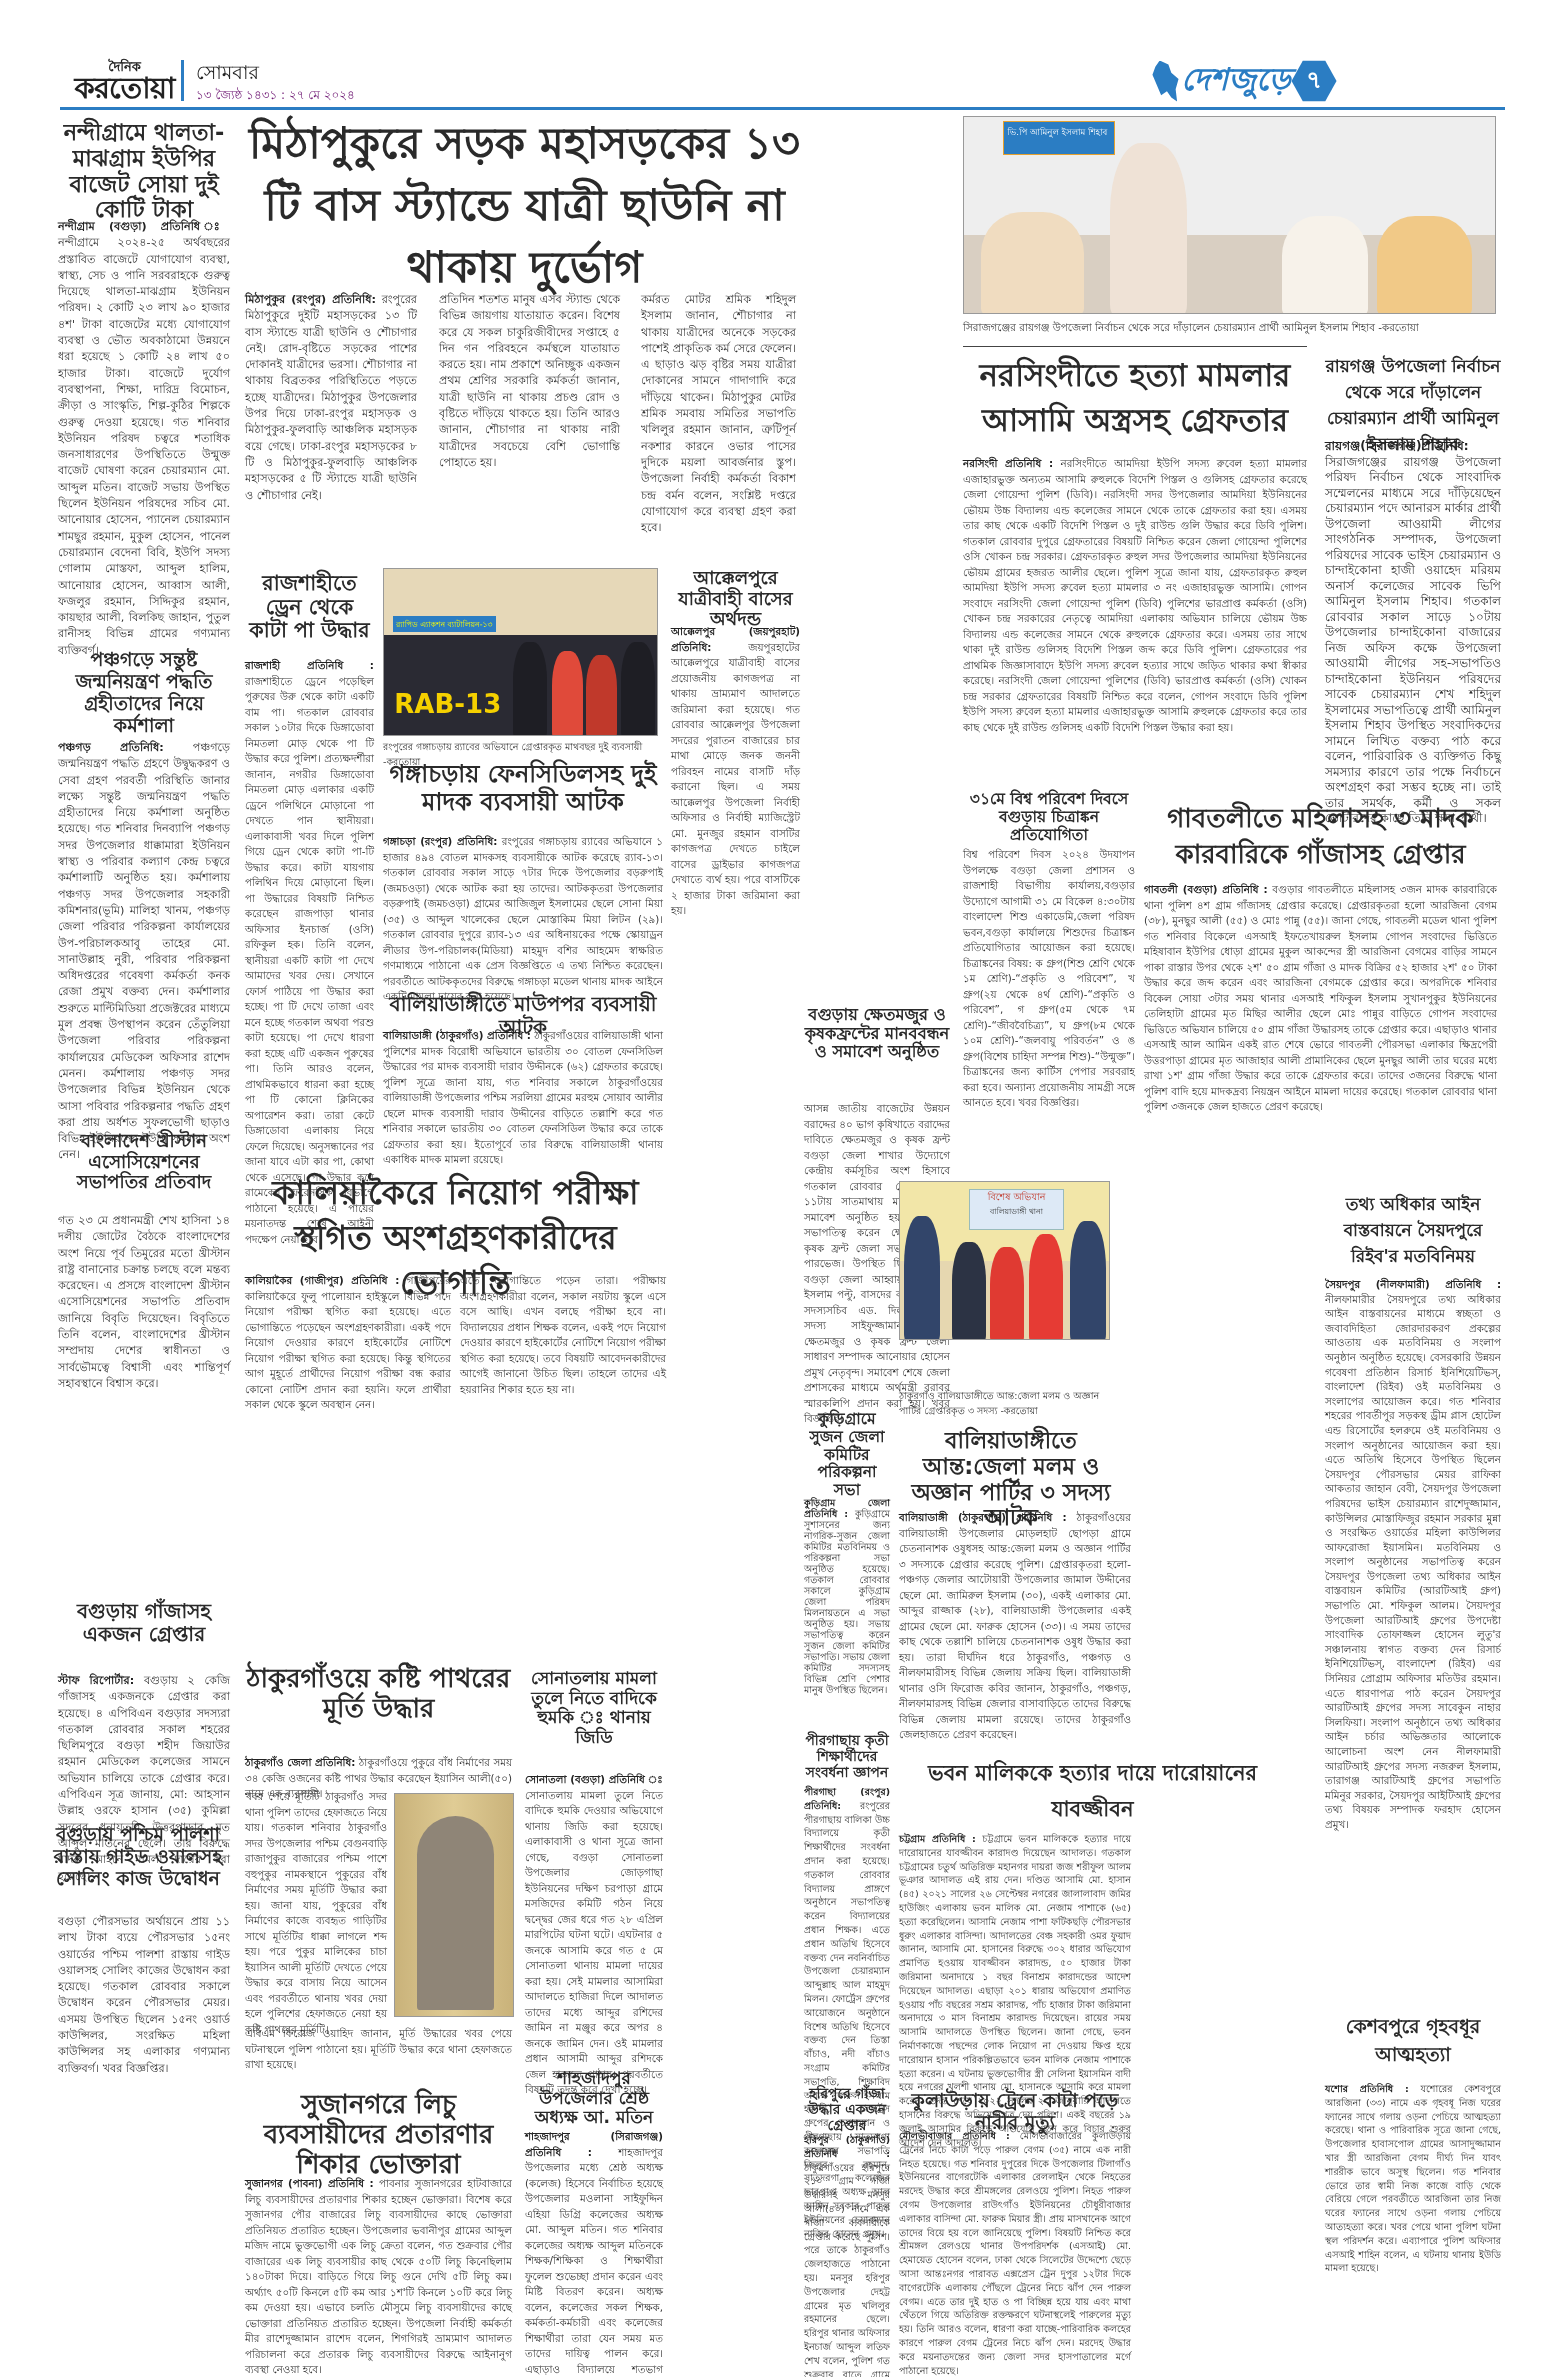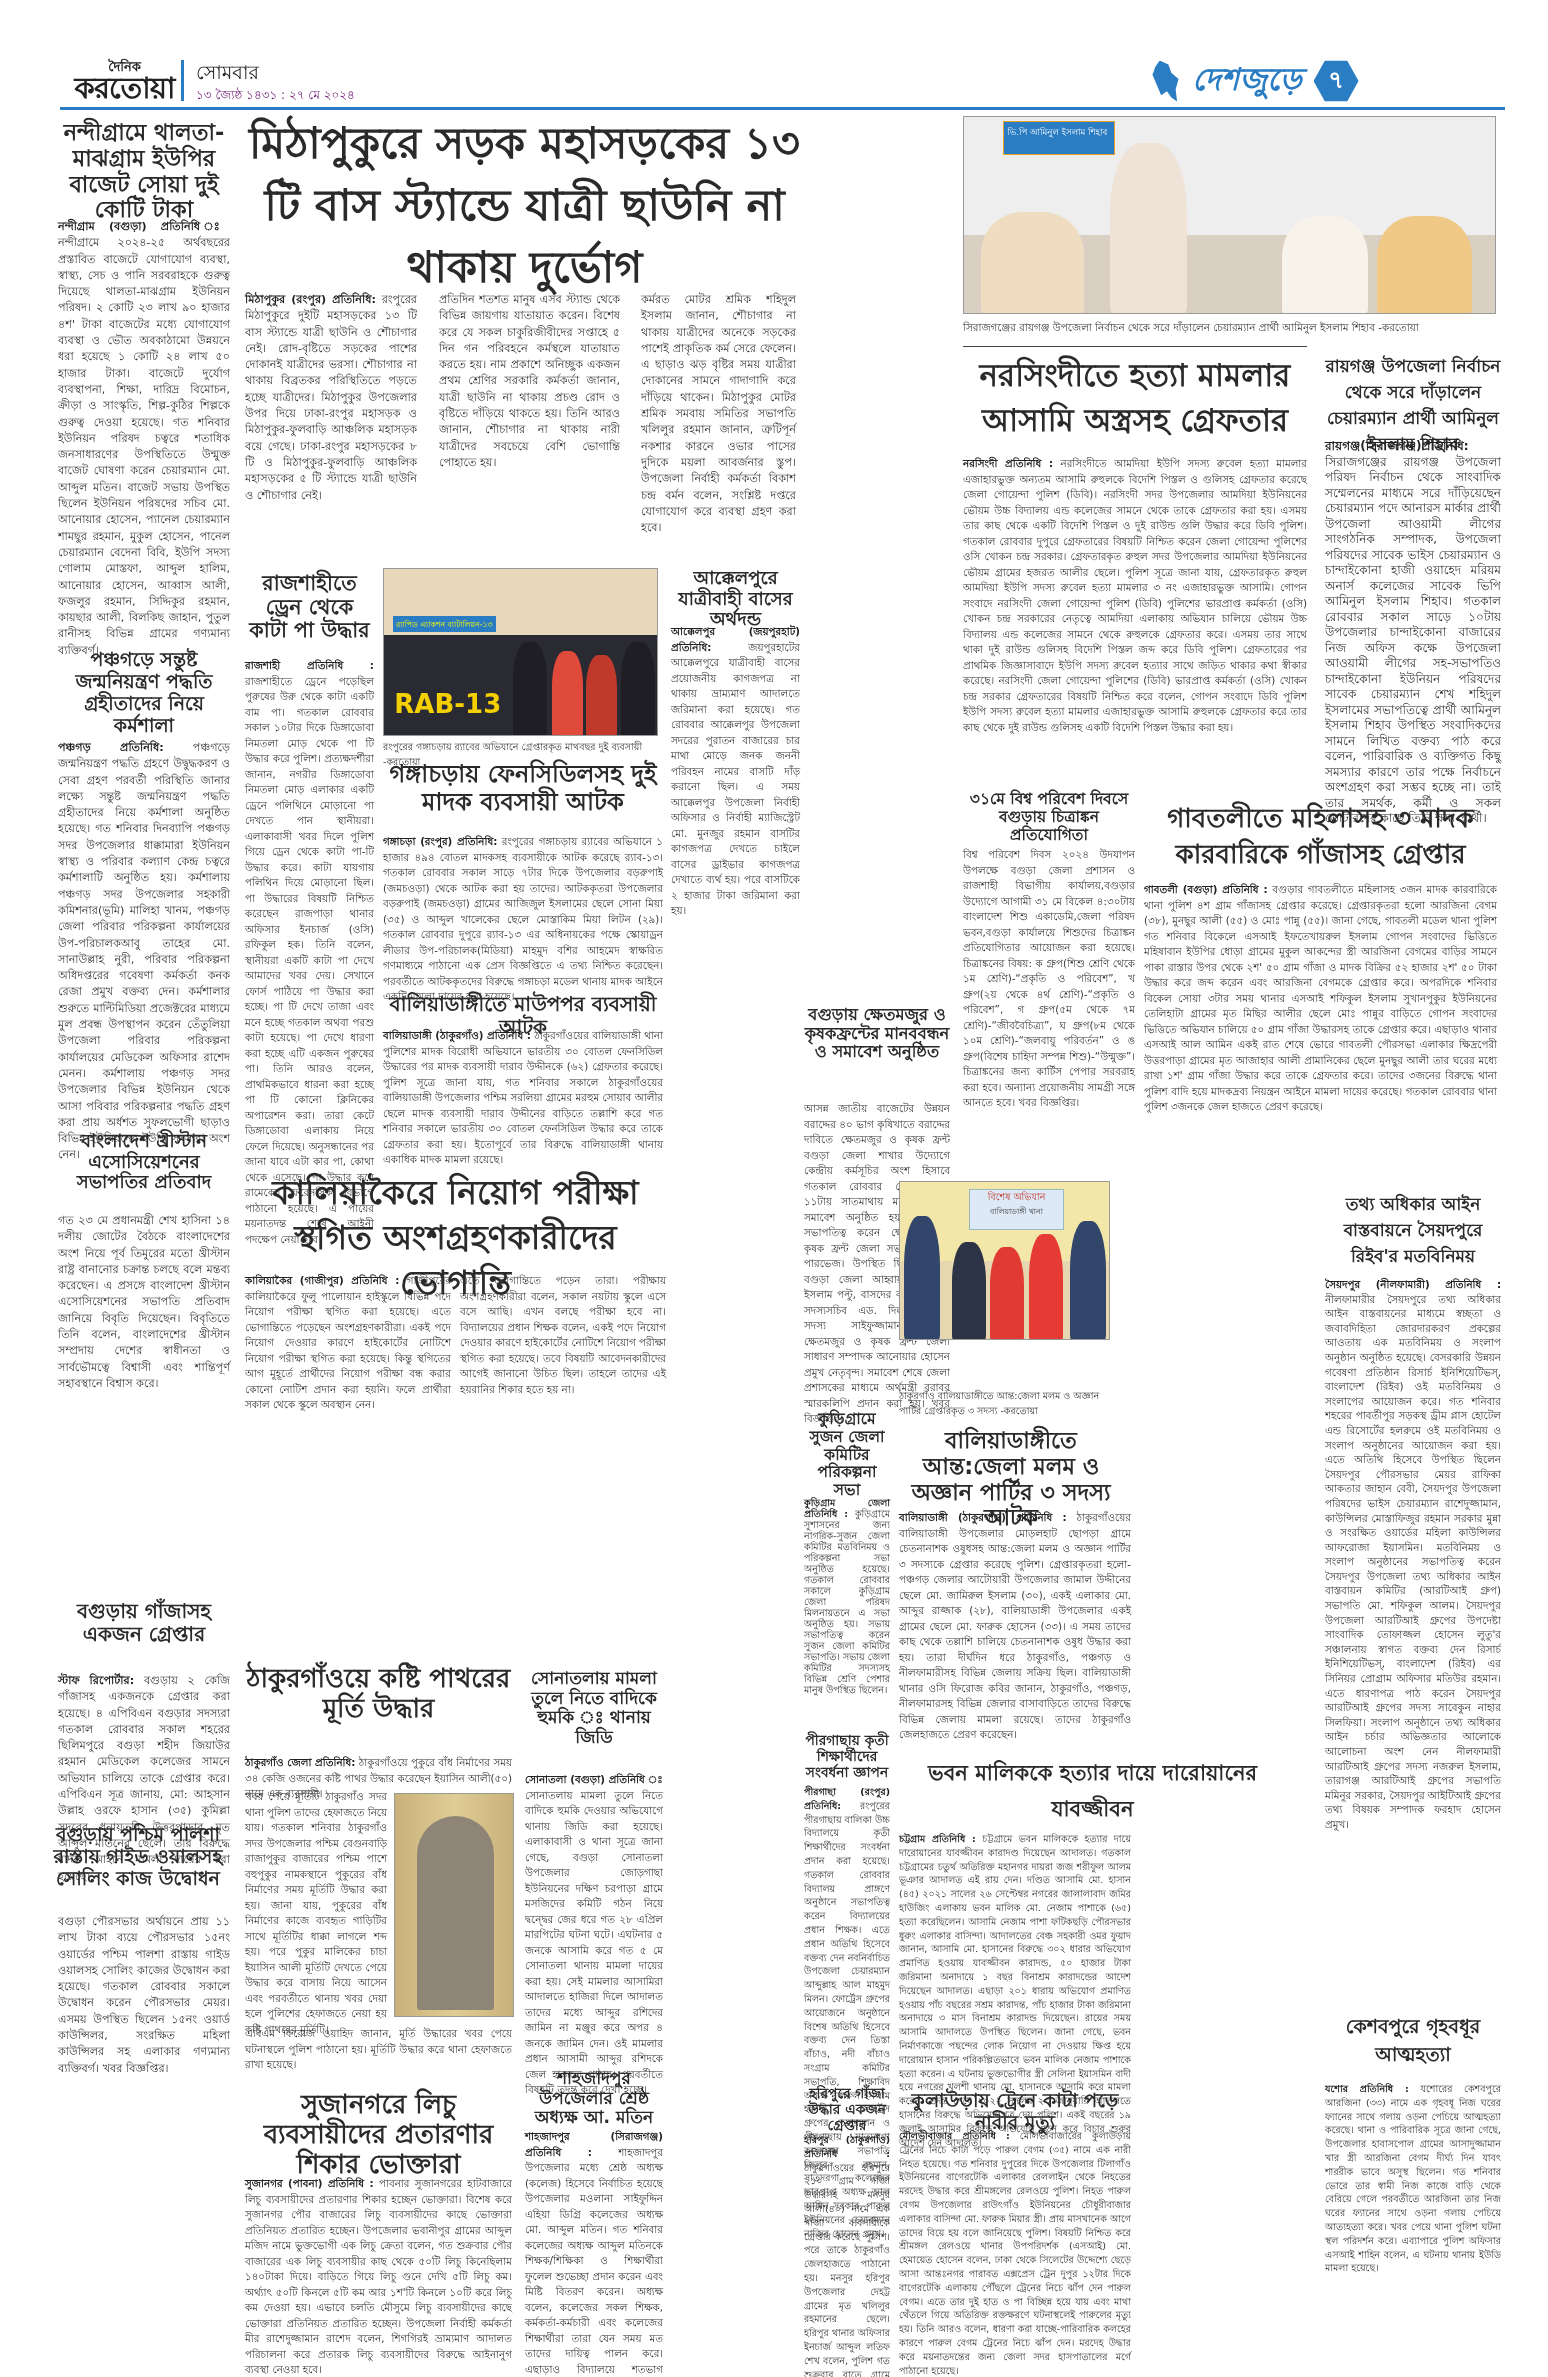--- a/index.html
+++ b/index.html
@@ -4,21 +4,21 @@
 <style>
 *{box-sizing:border-box;margin:0;padding:0}
 body{width:1548px;height:2377px;background:#fff;font-family:"DejaVu Sans",sans-serif;color:#222;position:relative;overflow:hidden}
 .abs{position:absolute}
 .masthead-logo{left:60px;top:60px;width:129px;text-align:center}
 .logo-small{font-size:13px;font-weight:bold;color:#222;line-height:1}
 .logo-big{font-size:29px;font-weight:bold;color:#222;line-height:1.05;letter-spacing:-0.9px}
 .vbar{left:181px;top:60px;width:3.4px;height:41px;background:#2b7dc3}
 .day{left:196px;top:58px;font-size:19px;color:#222}
 .date{left:196px;top:86px;font-size:12px;color:#701a75}
-.section-brand{left:1151px;top:55px;display:flex;align-items:center;gap:12px}
+.section-brand{left:1151px;top:55px;display:flex;align-items:center;gap:1px}
 .bd-map{width:29px;height:41px;background:#2b7dc3;clip-path:polygon(30% 0,60% 10%,70% 30%,95% 45%,85% 70%,90% 100%,70% 90%,55% 75%,35% 85%,20% 60%,5% 35%,15% 15%)}
 .brand-text{font-size:31px;font-weight:bold;color:#2b7dc3;font-style:italic}
 .page-hex{width:45px;height:45px;background:#2b7dc3;clip-path:polygon(25% 5%,75% 5%,100% 50%,75% 95%,25% 95%,0 50%);color:#fff;font-size:24px;font-weight:bold;display:flex;align-items:center;justify-content:center}
 .rule{left:60px;top:107px;width:1445px;height:2.6px;background:#2b7dc3}
 .col{position:absolute;font-size:11.2px;line-height:16.3px;text-align:justify;color:#333}
 .hl{position:absolute;font-weight:bold;color:#2a2a2a;text-align:center;line-height:1.15}
 .byline{font-weight:bold;color:#222}
 .photo{position:absolute;background:#cfc8bc;border:0.9px solid #999;overflow:hidden}
 .caption{position:absolute;font-size:11.2px;color:#333}
 .hr{position:absolute;height:0.9px;background:#444}

